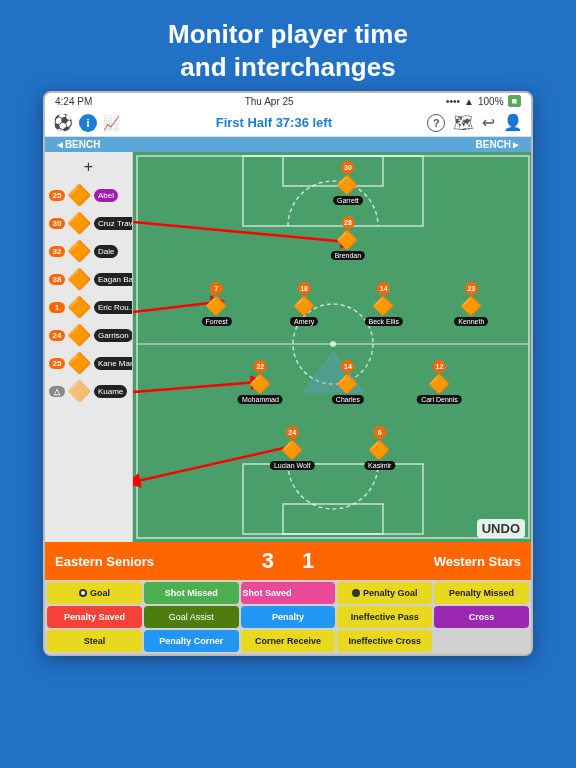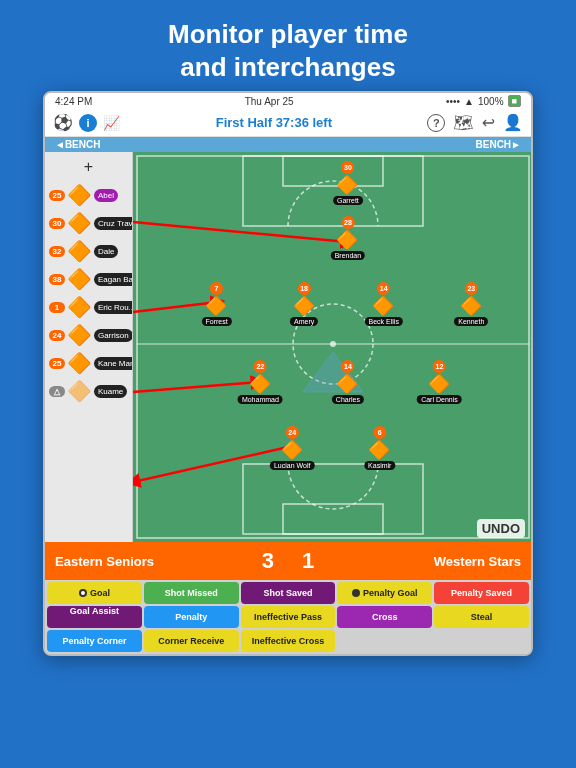--- a/index.html
+++ b/index.html
@@ -231,32 +231,35 @@
 
   <div style="display:grid; grid-template-columns:repeat(5,1fr); gap:2px; padding:2px; background:#d0d0d0;">
 
     <div style="background:#e8d820; border-radius:4px; padding:6px 2px; text-align:center; font-size:9px; font-weight:700; color:#222; display:flex; align-items:center; justify-content:center; gap:3px;">
       <span style="width:8px; height:8px; border-radius:50%; border:2px solid #333; display:inline-block; background:white;"></span>
       <span>Goal</span>
     </div>
     <div style="background:#4caf50; border-radius:4px; padding:6px 2px; text-align:center; font-size:9px; font-weight:700; color:white;">
       <span>Shot Missed</span>
     </div>
-    <div style="background:#701a75; border-radius:4px; padding:6px 2px; text-align:center; font-size:9px; font-weight:700; color:white;">
+    <div style="background:#ec4899; border-radius:4px; padding:6px 2px; text-align:left; font-size:9px; font-weight:700; color:white;">
       <span>Shot Saved</span>
     </div>
     <div style="background:#e8d820; border-radius:4px; padding:6px 2px; text-align:center; font-size:9px; font-weight:700; color:#222; display:flex; align-items:center; justify-content:center; gap:3px;">
       <span style="width:8px; height:8px; border-radius:50%; border:2px solid #333; background:#333; display:inline-block;"></span>
       <span>Penalty Goal</span>
     </div>
+    <div style="background:#e8d820; border-radius:4px; padding:6px 2px; text-align:center; font-size:9px; font-weight:700; color:#222;">
+      <span>Penalty Missed</span>
+    </div>
 
     <div style="background:#f44336; border-radius:4px; padding:6px 2px; text-align:center; font-size:9px; font-weight:700; color:white;">
       <span>Penalty Saved</span>
     </div>
-    <div style="background:#701a75; border-radius:4px; padding:0 2px; text-align:center; font-size:9px; font-weight:700; color:white;">
+    <div style="background:#4d7c0f; border-radius:4px; padding:6px 2px; text-align:center; font-size:9px; font-weight:400; color:white;">
       <span>Goal Assist</span>
     </div>
     <div style="background:#2196f3; border-radius:4px; padding:6px 2px; text-align:center; font-size:9px; font-weight:700; color:white;">
       <span>Penalty</span>
     </div>
     <div style="background:#e8d820; border-radius:4px; padding:6px 2px; text-align:center; font-size:9px; font-weight:700; color:#222;">
       <span>Ineffective Pass</span>
     </div>
 
     <div style="background:#9c27b0; border-radius:4px; padding:6px 2px; text-align:center; font-size:9px; font-weight:700; color:white;">

